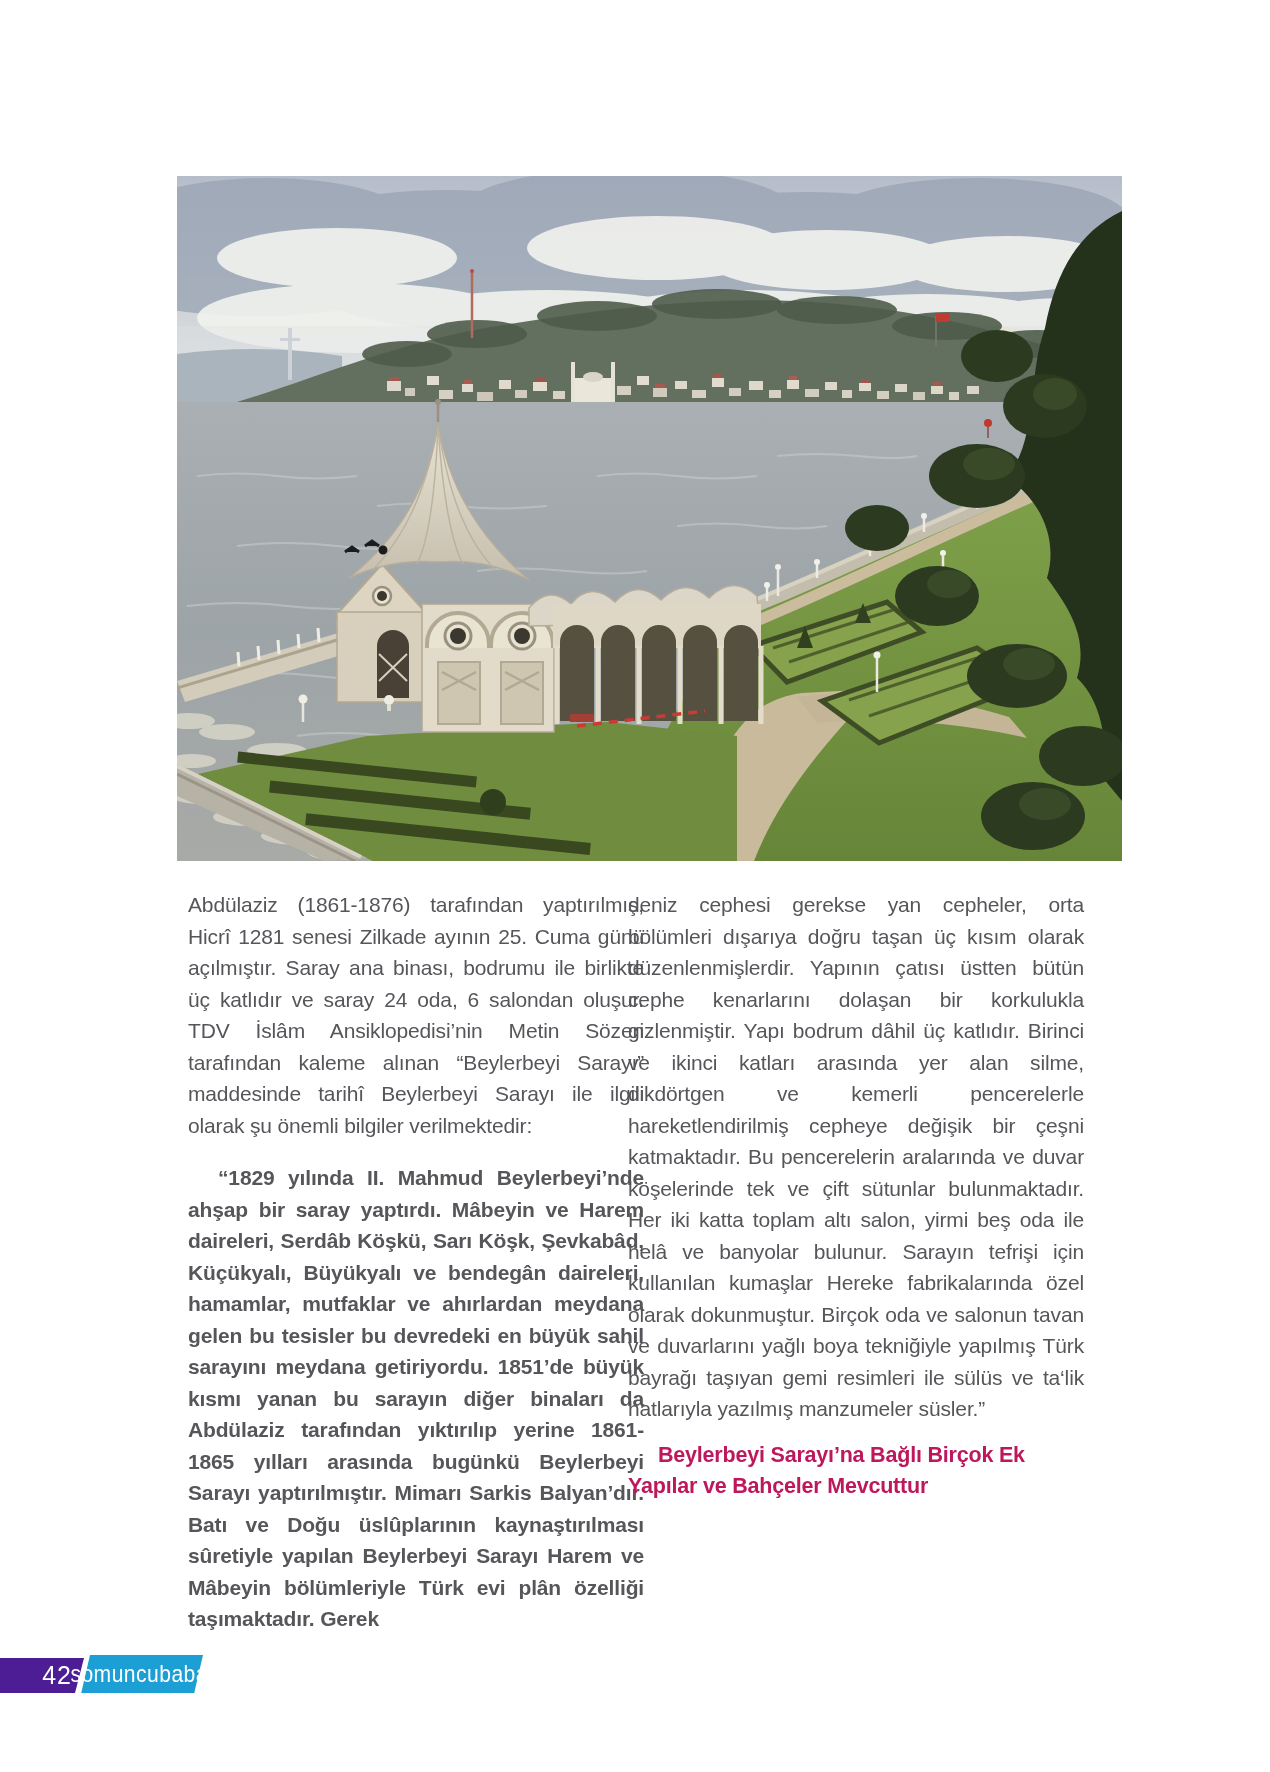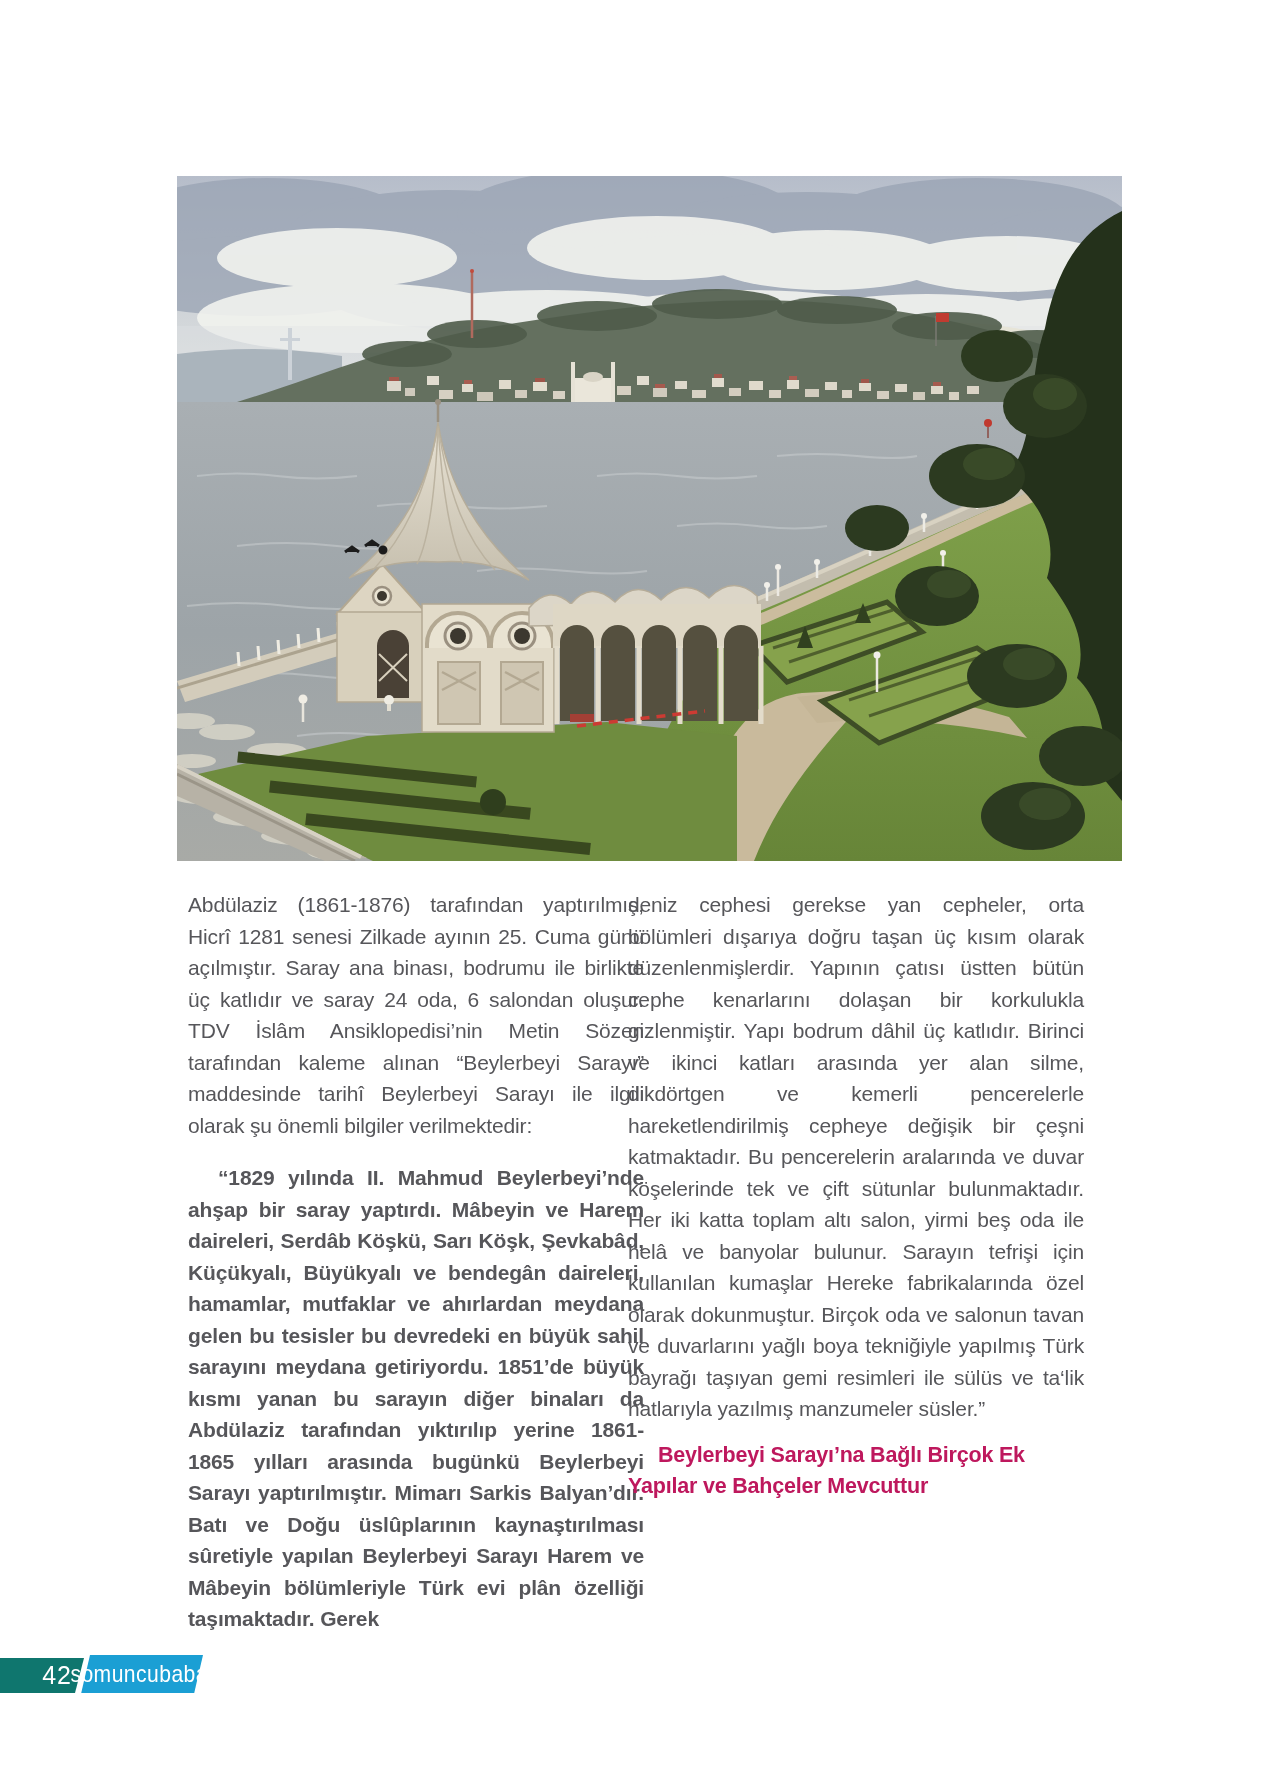--- a/index.html
+++ b/index.html
@@ -22,21 +22,21 @@
   .col p{margin:0;}
   p.para-gap{margin-top:21px;font-weight:bold;}
   p.indent{text-indent:30px;}
   h2.subhead{
     margin:15px 0 10px 0;font-size:21.5px;line-height:31px;
     color:#be185d;font-weight:700;text-indent:30px;text-align:left;
     letter-spacing:-0.2px;
   }
   .footer-pageno{
     position:absolute;left:0;top:1658px;width:84px;height:35px;
-    background:#0f766e;color:#ffffff;
+    background:#4c1d95;color:#ffffff;
     clip-path:polygon(0 0,100% 0,calc(100% - 9px) 100%,0 100%);
     display:flex;align-items:center;justify-content:flex-end;
     padding-right:12px;box-sizing:border-box;
     font-size:25px;font-weight:400;letter-spacing:1px;
   }
   .footer-brand{
     position:absolute;left:90px;top:1655px;width:113px;height:38px;
     background:#1b9fd4;transform:skewX(-13deg);transform-origin:top left;
     display:flex;align-items:center;justify-content:center;
   }

